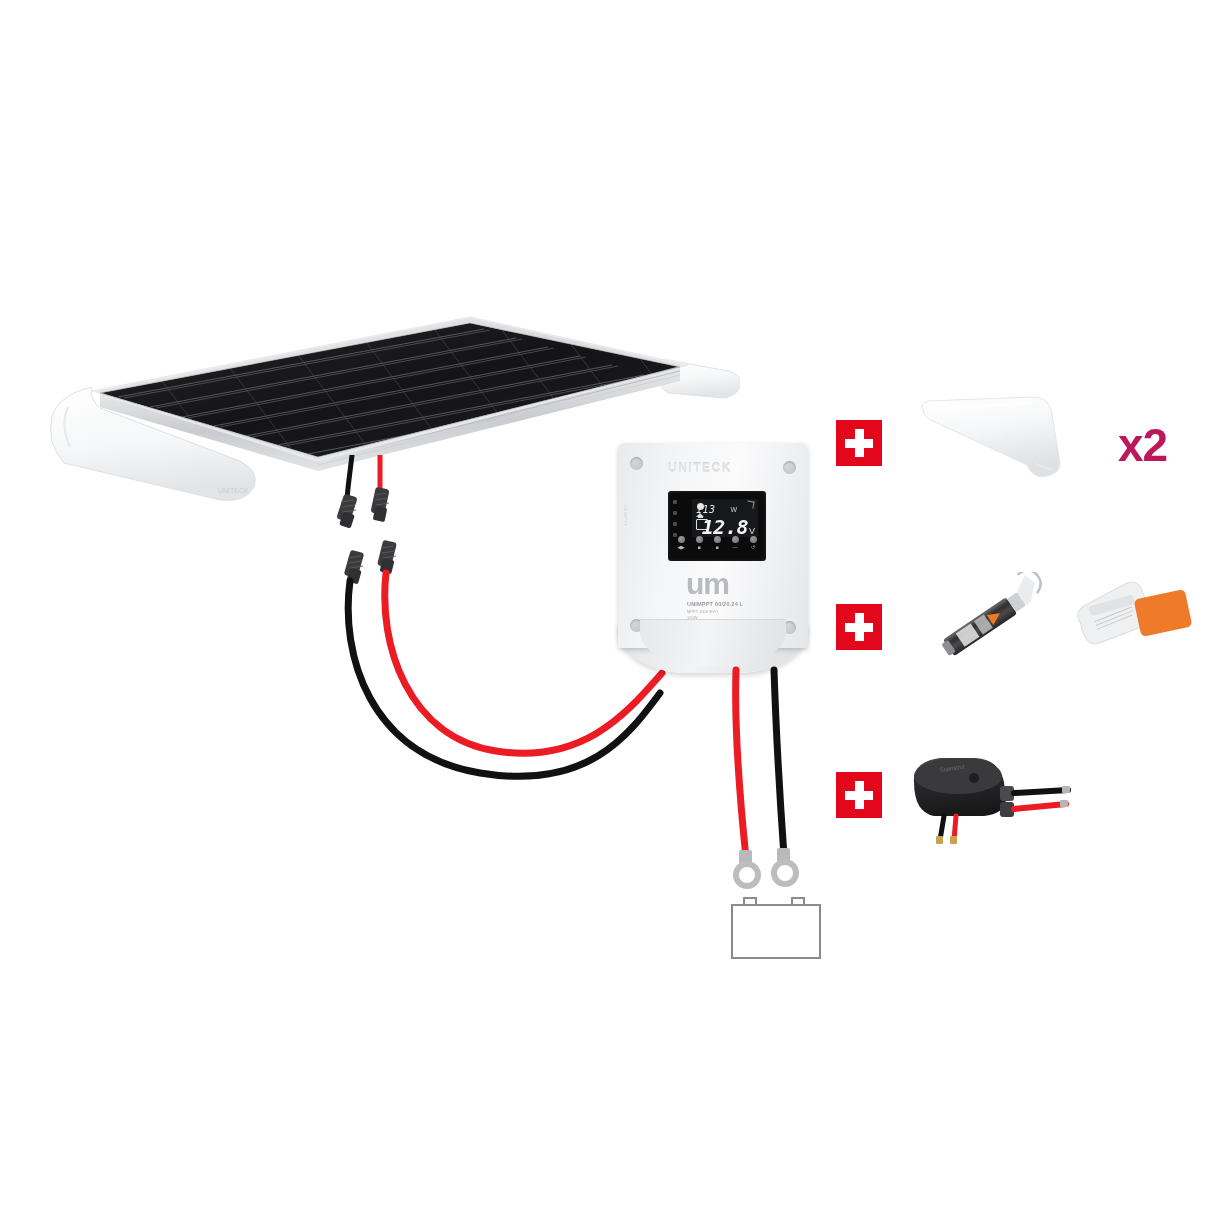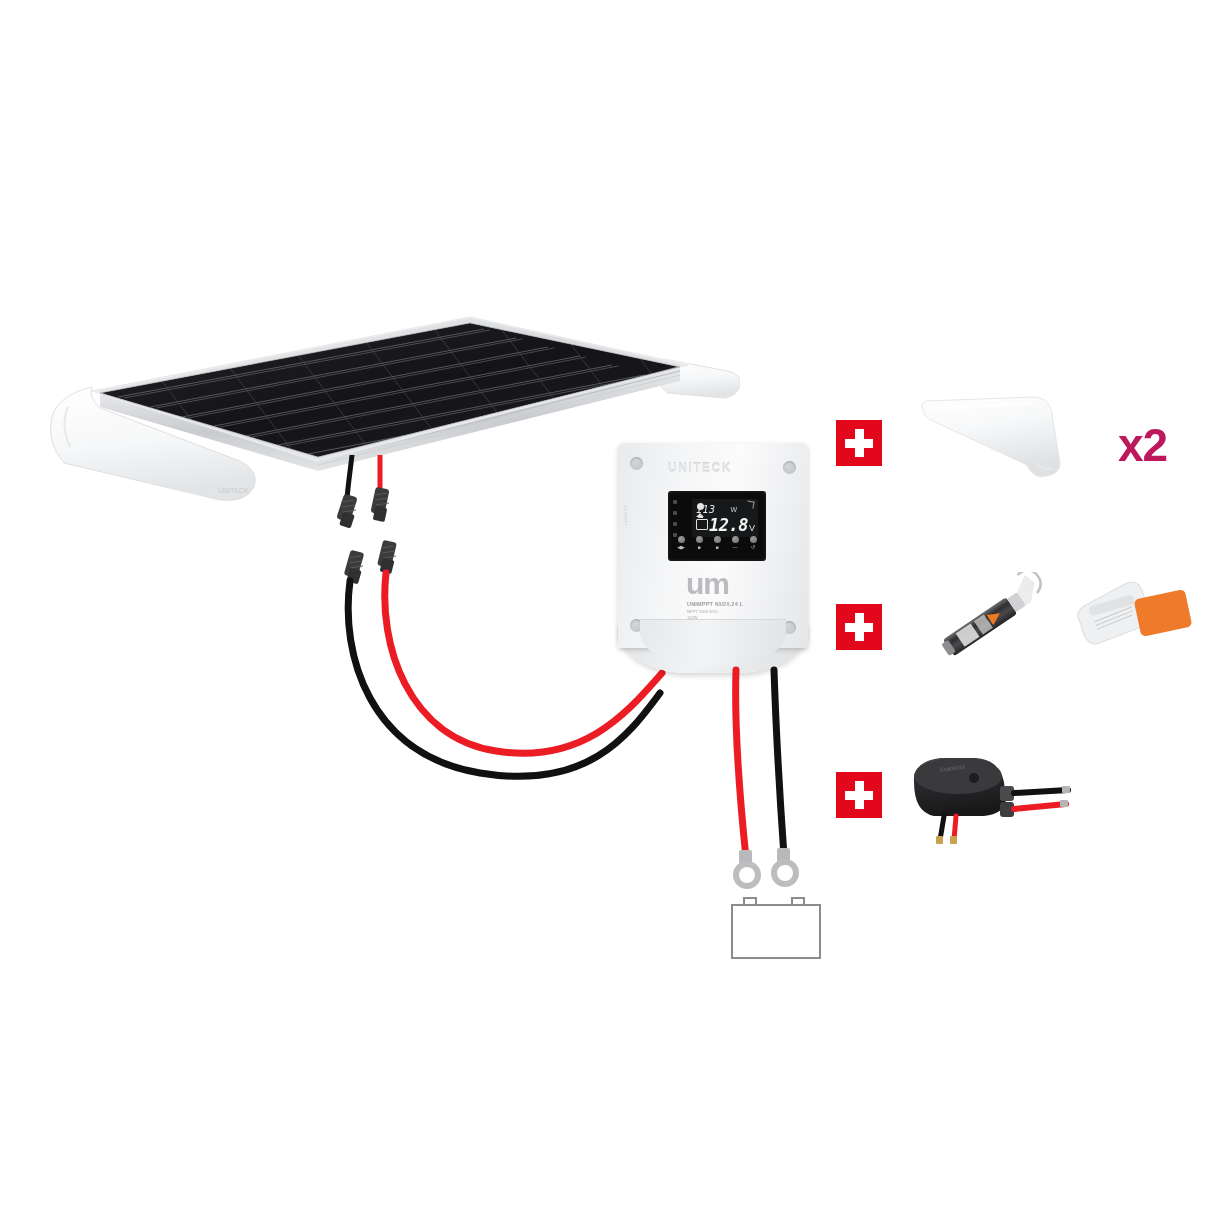--- a/index.html
+++ b/index.html
@@ -45,21 +45,21 @@
              box-shadow:inset 0 0 4px rgba(255,255,255,.12);}
   .lcd{position:absolute;left:24px;top:8px;width:66px;height:38px;
        background:#17181a;border-radius:2px;}
   .lcd-top{position:absolute;left:4px;top:3px;right:3px;height:14px;
            display:flex;align-items:center;gap:5px;}
   .lcd-watt{color:#e8e9ea;font-size:10px;font-family:"DejaVu Sans Mono",monospace;
             font-style:italic;letter-spacing:.5px;}
   .lcd-wunit{color:#cfd0d1;font-size:7px;margin-left:10px;}
   .lcd-main{position:absolute;left:18px;top:16px;right:3px;height:20px;
             display:flex;align-items:baseline;justify-content:flex-end;}
-  .lcd-volt{color:#f2f3f3;font-size:17px;font-family:"DejaVu Sans Mono",monospace;
+  .lcd-volt{color:#f2f3f3;font-size:20px;font-family:"DejaVu Sans Mono",monospace;
             font-style:italic;font-weight:bold;letter-spacing:-.5px;}
   .lcd-vunit{color:#e0e1e1;font-size:9px;margin-left:1px;}
   .lcd-sunicon{position:absolute;left:5px;top:4px;width:7px;height:7px;
                border-radius:50%;background:#e4e5e6;}
   .lcd-baticon{position:absolute;left:4px;top:20px;width:10px;height:9px;
                border:1.4px solid #dedfe0;border-radius:1px;}
   .lcd-batcap{position:absolute;left:6px;top:17px;width:5px;height:2px;background:#dedfe0;}
   .lcd-tri{position:absolute;left:4px;top:14px;width:0;height:0;
            border-left:4px solid transparent;border-right:4px solid transparent;
            border-bottom:4px solid #d9dadb;}

